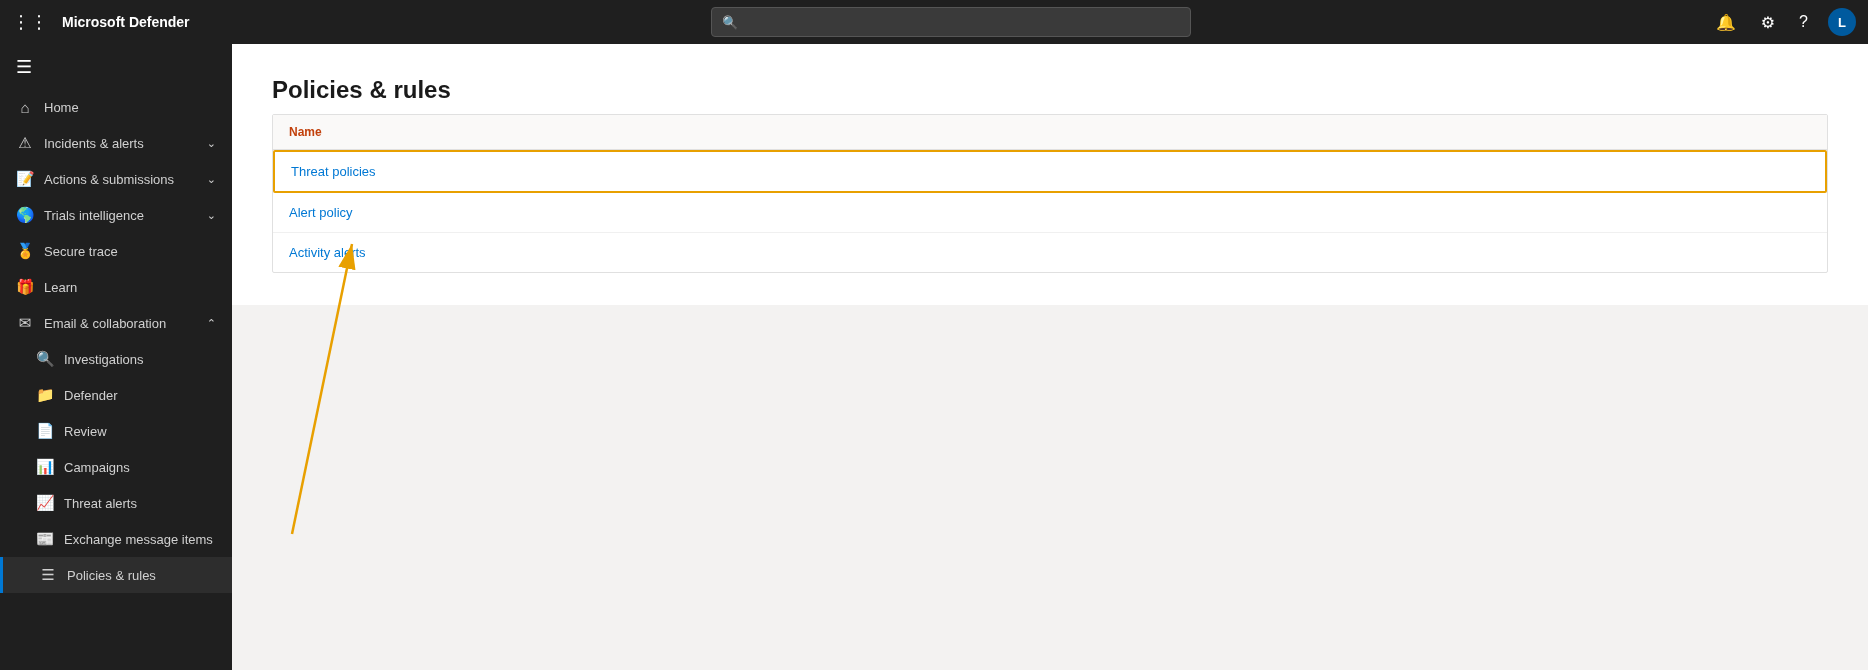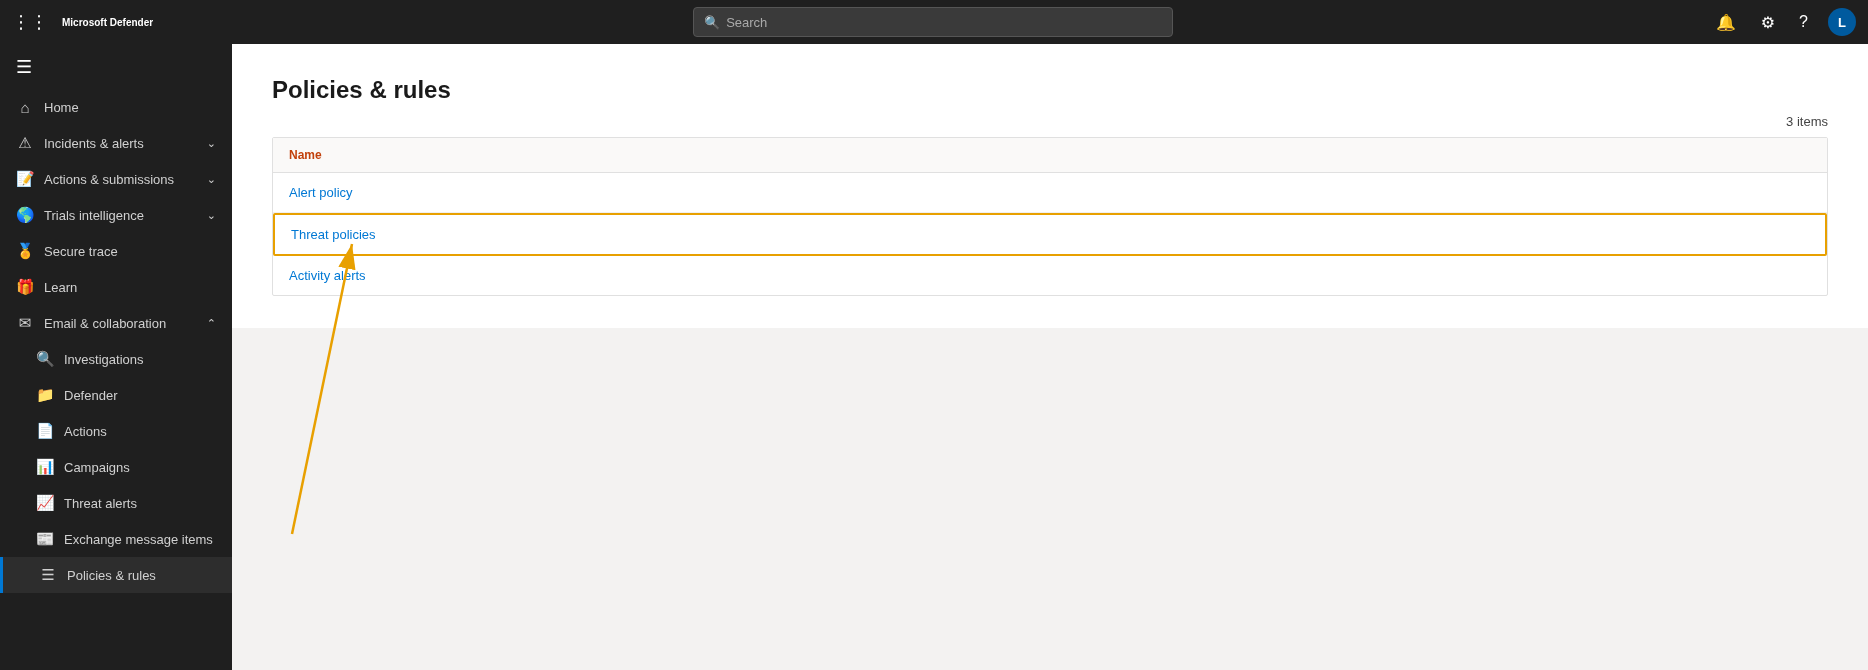--- a/index.html
+++ b/index.html
@@ -16,21 +16,21 @@
       gap: 8px;
     }
     .topbar-grid-icon {
       color: #fff;
       font-size: 18px;
       cursor: pointer;
       margin-right: 6px;
     }
     .topbar-brand {
       color: #fff;
-      font-size: 10px;
+      font-size: 14px;
       font-weight: 600;
       white-space: nowrap;
     }
     .topbar-search {
       flex: 1;
       display: flex;
       justify-content: center;
       margin: 0 60px;
     }
     .search-box {
@@ -215,21 +215,20 @@
   </style>
 </head>
 <body>
 
 <div class="topbar">
   <span class="topbar-grid-icon">⋮⋮</span>
   <span class="topbar-brand">Microsoft Defender</span>
   <div class="topbar-search">
     <div class="search-box">
       <span class="search-icon-glyph">🔍</span>
-      <input type="text" placeholder="Search" style="">
     </div>
   </div>
   <div class="topbar-actions">
     <button class="topbar-icon-btn">🔔</button>
     <button class="topbar-icon-btn">⚙</button>
     <button class="topbar-icon-btn">?</button>
     <div class="topbar-avatar">L</div>
   </div>
 </div>
 
@@ -282,21 +281,21 @@
       <span class="sidebar-item-label">Investigations</span>
     </div>
 
     <div class="sidebar-item" style="padding-left:36px;">
       <span class="sidebar-item-icon">📁</span>
       <span class="sidebar-item-label">Defender</span>
     </div>
 
     <div class="sidebar-item" style="padding-left:36px;">
       <span class="sidebar-item-icon">📄</span>
-      <span class="sidebar-item-label">Actions</span>
+      <span class="sidebar-item-label">Review</span>
     </div>
 
     <div class="sidebar-item" style="padding-left:36px;">
       <span class="sidebar-item-icon">📊</span>
       <span class="sidebar-item-label">Campaigns</span>
     </div>
 
     <div class="sidebar-item" style="padding-left:36px;">
       <span class="sidebar-item-icon">📈</span>
       <span class="sidebar-item-label">Threat alerts</span>
@@ -310,33 +309,32 @@
     <div class="sidebar-item active-indicator" style="padding-left:36px; border-left: 3px solid #0078d4;">
       <span class="sidebar-item-icon">☰</span>
       <span class="sidebar-item-label">Policies &amp; rules</span>
     </div>
   </div>
 
   <div class="main-wrapper">
     <div class="main-content">
       <h1 class="page-title">Policies &amp; rules</h1>
 
-      <div class="items-count">3 items</div>
 
       <div class="table-container">
         <div class="table-header">
           <span class="table-header-col">Name</span>
         </div>
 
+        <div class="table-row highlighted-row">
+          <span class="table-row-cell">Threat policies</span>
+        </div>
+
         <div class="table-row">
           <span class="table-row-cell">Alert policy</span>
-        </div>
-
-        <div class="table-row highlighted-row">
-          <span class="table-row-cell">Threat policies</span>
         </div>
 
         <div class="table-row">
           <span class="table-row-cell">Activity alerts</span>
         </div>
       </div>
     </div>
 
     <svg class="annotation-overlay" viewBox="0 0 1636 626" preserveAspectRatio="none" style="position:absolute;top:0;left:0;width:100%;height:100%;pointer-events:none;">
       <defs>

